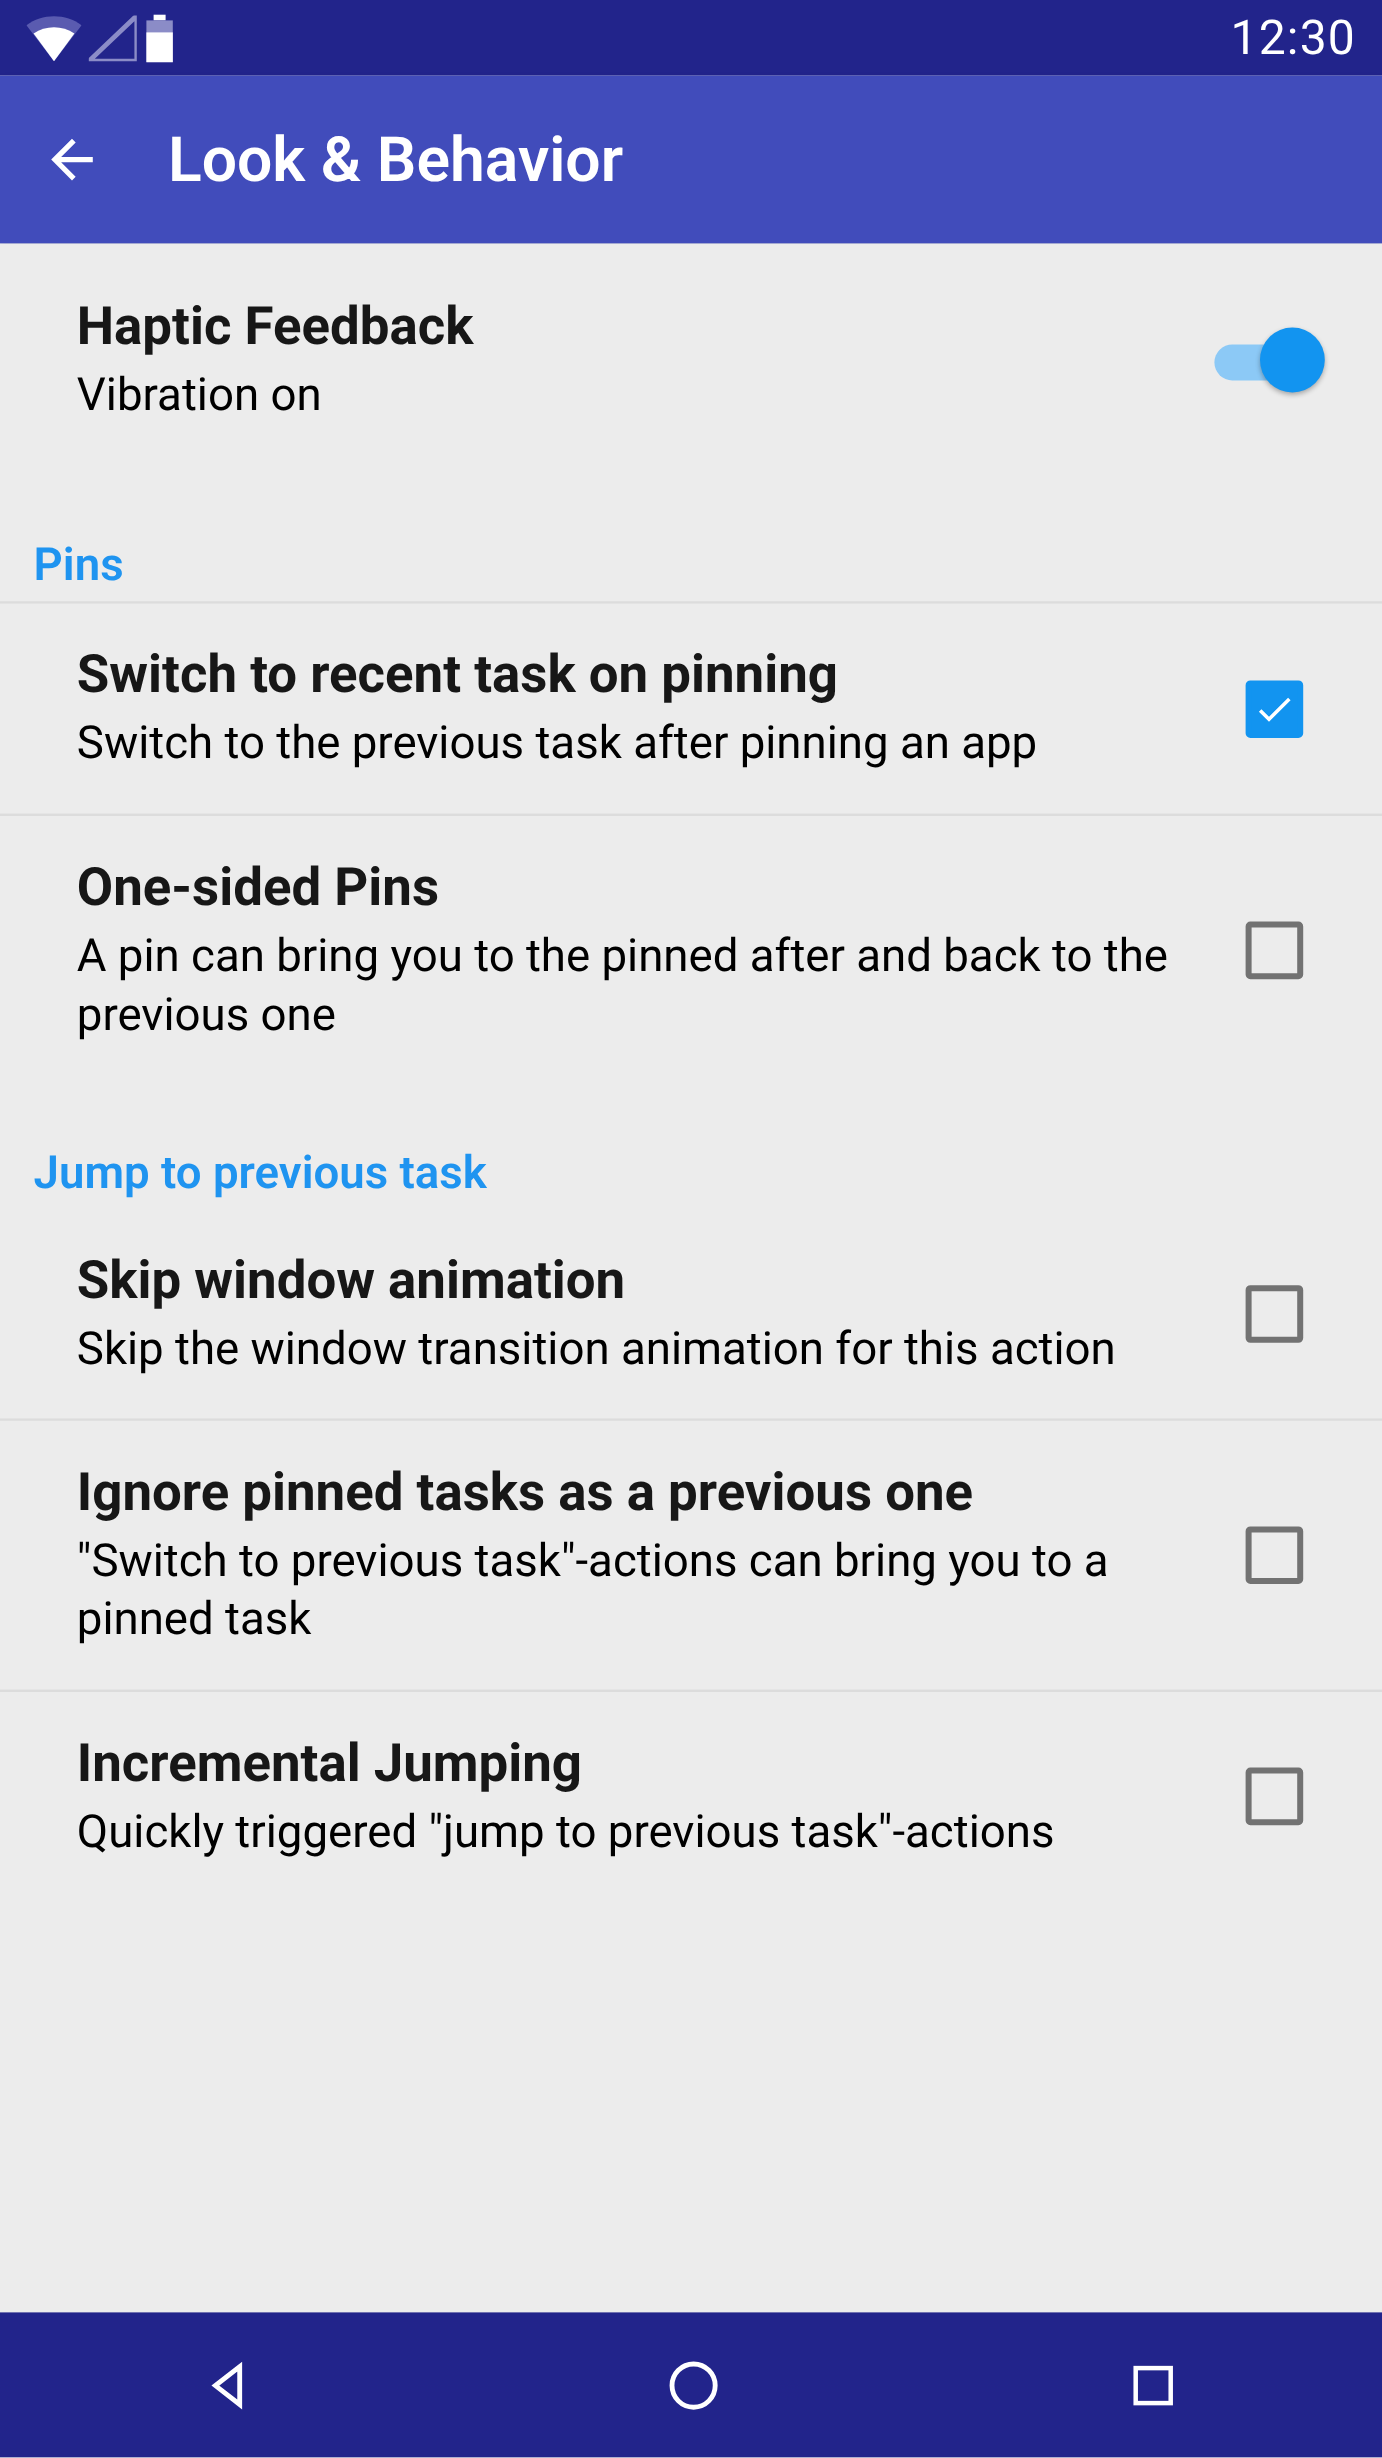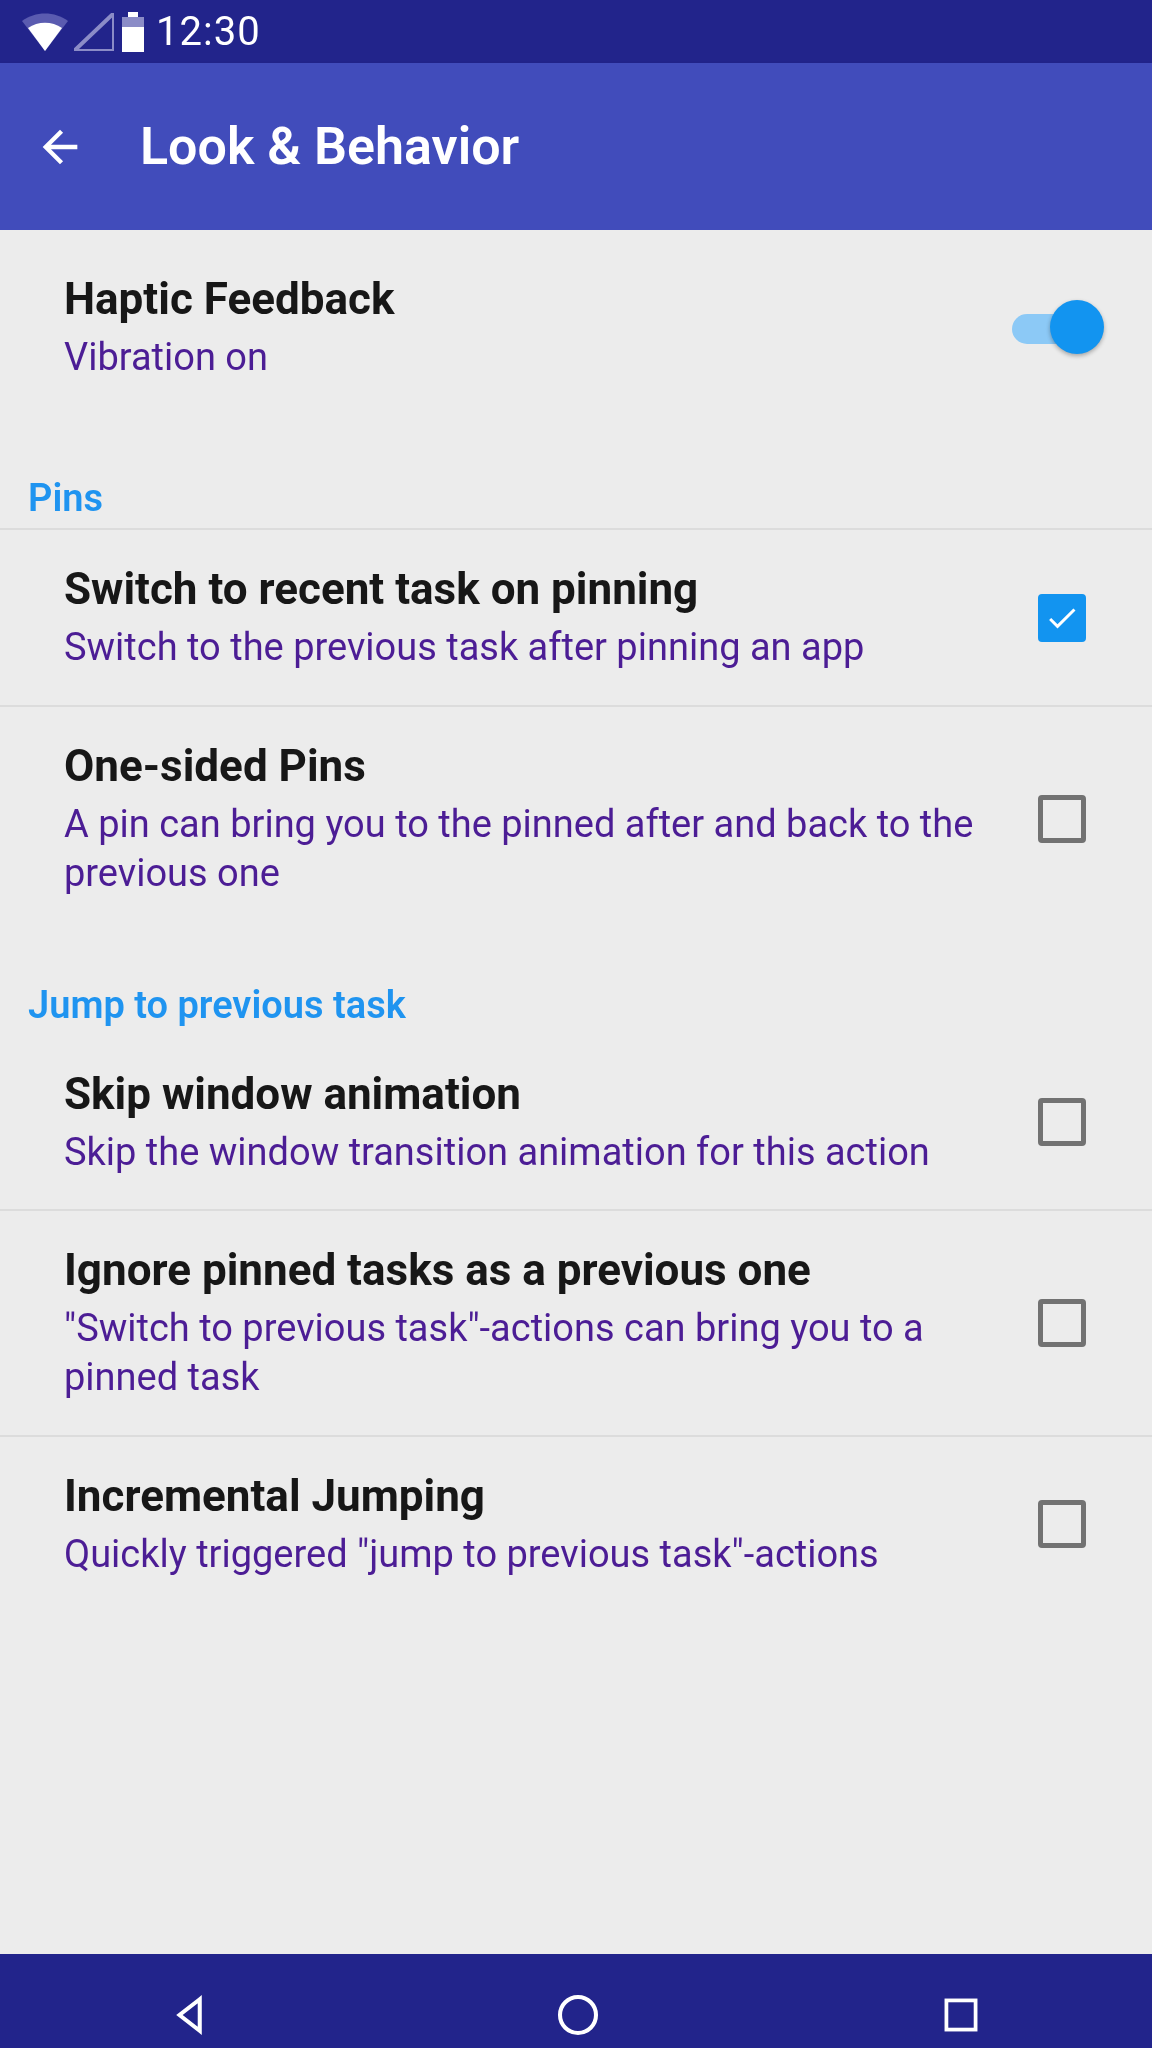--- a/index.html
+++ b/index.html
@@ -1,27 +1,27 @@
 <!DOCTYPE html>
 <html><head>
 <meta charset="utf-8">
 <style>
   * { margin:0; padding:0; box-sizing:border-box; }
   html,body { width:1152px; height:2048px; font-family:Roboto,"Helvetica Neue",Arial,sans-serif; background:#ececec; overflow:hidden; }
-  .status-bar { height:63px; background:#22248b; display:flex; align-items:center; justify-content:flex-start; padding:0 22px; gap:10px; }
+  .status-bar { height:63px; background:#22248b; display:flex; align-items:center; justify-content:space-between; padding:0 22px; gap:10px; }
   .status-bar .time { color:#fff; font-size:40px; font-weight:400; letter-spacing:1px; }
   .status-icons { display:flex; align-items:center; gap:6px; }
-  .app-bar { height:167px; background:#414cbb; display:flex; align-items:center; padding:0 34px; box-shadow:0 4px 6px rgba(0,0,0,.18); }
+  .app-bar { height:140px; background:#414cbb; display:flex; align-items:center; padding:0 34px; box-shadow:0 4px 6px rgba(0,0,0,.18); }
   .app-bar .title { color:#fff; font-size:52px; font-weight:600; margin-left:54px; }
   .back-arrow svg { display:block; }
   .content { background:#ececec; height:1724px; overflow:hidden; }
   .row { display:flex; align-items:center; padding:32px 48px 32px 64px; }
   .row .txt { flex:1; }
   .row .title-t { font-size:44px; color:#171717; line-height:1.25;font-weight:bold; }
-  .row .sub-t { font-size:38px; color:#4c1d95; margin-top:6px; line-height:1.3; padding-right:20px;}
+  .row .sub-t { font-size:38px; color:#000000; margin-top:6px; line-height:1.3; padding-right:20px;}
   .section-header { font-size:38px; color:#1f94f0; font-weight:600; padding:52px 0 8px 28px; }
   .divider { height:2px; background:#dcdcdc; margin-left:0; }
   
   .switch { width:92px; height:54px; position:relative; }
   .switch .track { position:absolute; left:0; top:14px; width:76px; height:30px; border-radius:15px; background:#8cc9f6; }
   .switch .thumb { position:absolute; right:0; top:0; width:54px; height:54px; border-radius:50%; background:#1294f0; box-shadow:0 2px 4px rgba(0,0,0,.3); }
   
   .checkbox { width:48px; height:48px; border:5px solid #727272; border-radius:4px; display:flex; align-items:center; justify-content:center; flex-shrink:0; margin-right:18px;}
   .checkbox.checked { background:#1294f0; border-color:#1294f0; }
   .checkbox.checked svg { display:block; }

